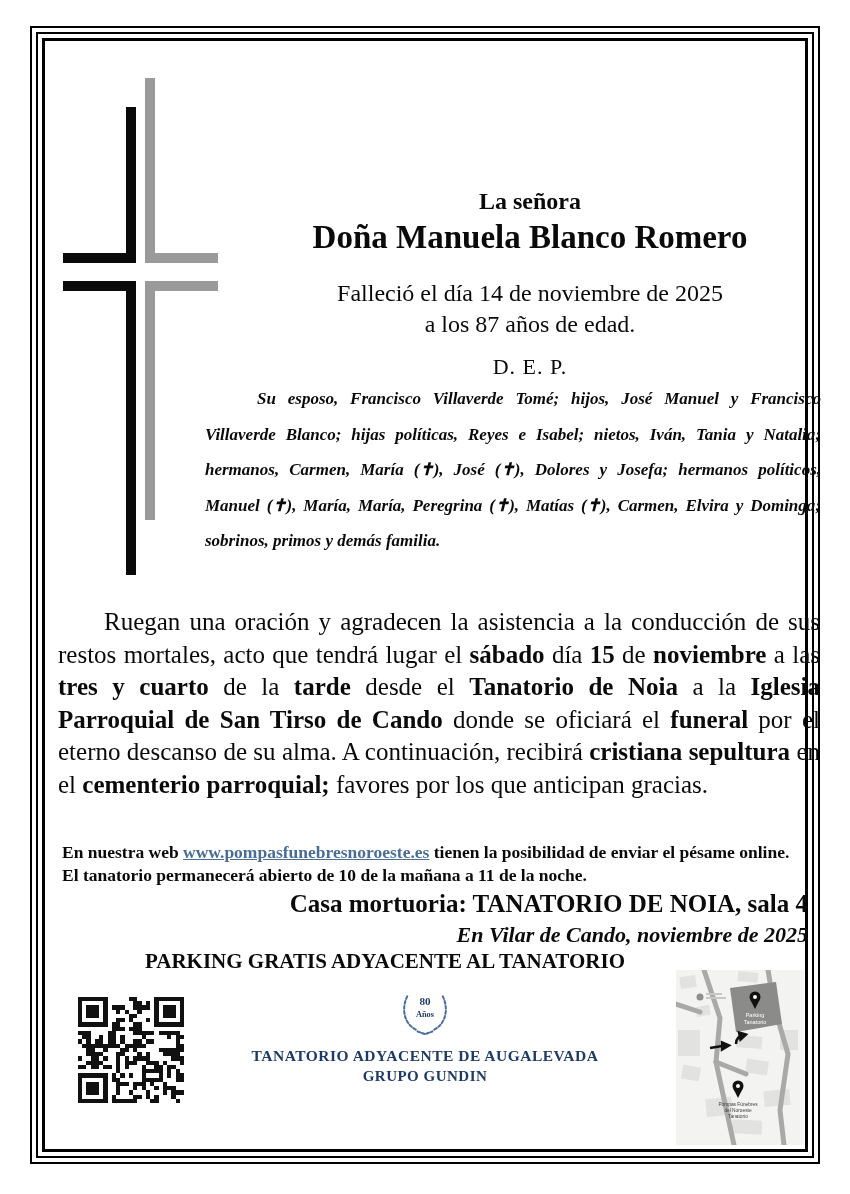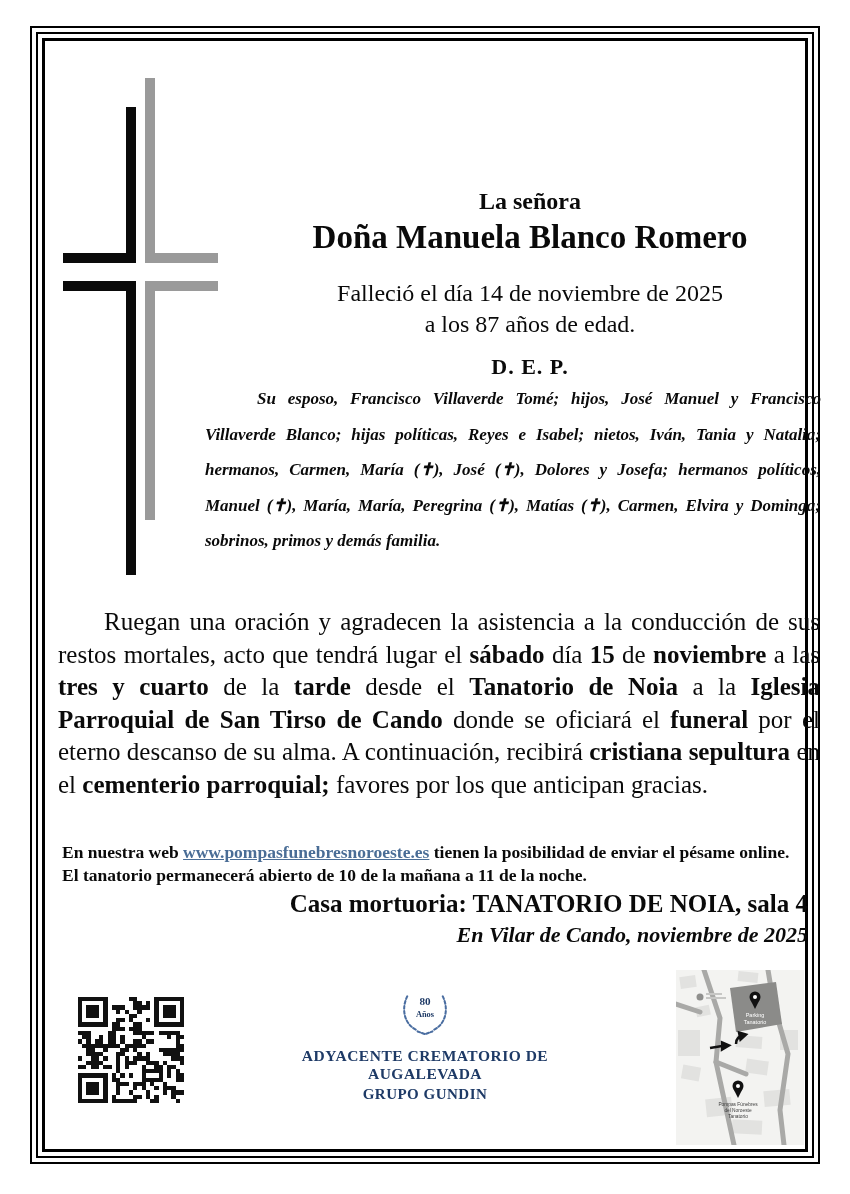--- a/index.html
+++ b/index.html
@@ -11,21 +11,21 @@
   .frame-inner{position:absolute;left:4px;top:4px;right:4px;bottom:4px;border:3px solid #000;}
   
   .rect{position:absolute;}
   .black{background:#0a0a0a;}
   .gray{background:var(--cross_gray,#9a9a9a);}
   
   .header{position:absolute;left:240px;top:188px;width:580px;text-align:center;}
   .pretitle{font-size:24px;font-weight:bold;}
   .name{font-size:33px;font-weight:bold;margin-top:4px;white-space:nowrap;}
   .death{font-size:24px;line-height:31px;margin-top:22px;}
-  .dep{font-size:22px;font-weight:bold;letter-spacing:1px;margin-top:14px;}
+  .dep{font-size:22px;font-weight:normal;letter-spacing:1px;margin-top:14px;}
   
   .family{position:absolute;left:205px;top:381px;width:616px;font-size:17px;font-weight:bold;
           font-style:italic;text-align:justify;line-height:35.5px;text-indent:52px;}
   
   .announce{position:absolute;left:58px;top:606px;width:762px;font-size:25px;text-align:justify;
             line-height:32.5px;text-indent:46px;}
   .announce .b,.smallprint .b{font-weight:bold;}
   
   .smallprint{position:absolute;left:62px;top:841px;width:758px;font-size:17.5px;font-weight:bold;line-height:22.5px;}
   .smallprint a{color:var(--link,#4a6d96);text-decoration:underline;cursor:pointer;}
@@ -78,20 +78,21 @@
 
   <div class="announce"><span>Ruegan una oración y agradecen la asistencia a la conducción de sus restos mortales, acto que tendrá lugar el </span><span class="b">sábado</span><span> día </span><span class="b">15</span><span> de </span><span class="b">noviembre</span><span> a las </span><span class="b">tres y cuarto</span><span> de la </span><span class="b">tarde</span><span> desde el </span><span class="b">Tanatorio de Noia</span><span> a la </span><span class="b">Iglesia Parroquial de San Tirso de Cando</span><span> donde se oficiará el </span><span class="b">funeral</span><span> por el eterno descanso de su alma. A continuación, recibirá </span><span class="b">cristiana sepultura</span><span> en el </span><span class="b">cementerio parroquial;</span><span> favores por los que anticipan gracias.</span></div>
 
   <div class="smallprint">
     <div><span>En nuestra web </span><a href="#">www.pompasfunebresnoroeste.es</a><span> tienen la posibilidad de enviar el pésame online.</span></div>
     <div>El tanatorio permanecerá abierto de 10 de la mañana a 11 de la noche.</div>
   </div>
 
   <div class="casa">Casa mortuoria: TANATORIO DE NOIA, sala 4</div>
   <div class="place">En Vilar de Cando, noviembre de 2025</div>
+  <div class="parking">PARKING GRATIS ADYACENTE AL TANATORIO</div>
 
   <div class="qr">
     <svg id="qr-svg" width="106" height="106" viewBox="0 0 25 25" shape-rendering="crispEdges">
         <rect x="12" y="0" width="1" height="1" fill="#111"></rect>
         <rect x="13" y="0" width="1" height="1" fill="#111"></rect>
         <rect x="13" y="1" width="1" height="1" fill="#111"></rect>
         <rect x="14" y="1" width="1" height="1" fill="#111"></rect>
         <rect x="16" y="1" width="1" height="1" fill="#111"></rect>
         <rect x="8" y="2" width="1" height="1" fill="#111"></rect>
         <rect x="9" y="2" width="1" height="1" fill="#111"></rect>
@@ -404,21 +405,21 @@
       <svg width="64" height="52" viewBox="0 0 64 56">
         <g stroke="var(--wreath,#4a6da0)" stroke-width="2.2" fill="none" stroke-linecap="round">
           <path d="M22,48 C10,42 6,26 13,12" stroke-dasharray="3,2.4"></path>
           <path d="M42,48 C54,42 58,26 51,12" stroke-dasharray="3,2.4"></path>
           <path d="M24,50 L32,53 L40,50" stroke-dasharray="3,2"></path>
         </g>
         <text x="32" y="22" text-anchor="middle" font-size="12" font-weight="bold" font-family="Liberation Serif, serif" fill="var(--navy,#1e3a66)">80</text>
         <text x="32" y="34" text-anchor="middle" font-size="9" font-weight="bold" font-family="Liberation Serif, serif" fill="var(--navy,#1e3a66)">Años</text>
       </svg>
     </div>
-    <div class="co-line2">ADYACENTE CREMATORIO DE AUGALEVADA</div>
+    <div class="co-line2">TANATORIO ADYACENTE DE AUGALEVADA</div>
     <div class="co-line3">GRUPO GUNDIN</div>
   </div>
 
   <div class="map">
     <svg width="128" height="175" viewBox="0 0 128 175">
       <rect x="0" y="0" width="128" height="175" fill="#f3f3f1"></rect>
 
       <g fill="#e2e2e0">
         <rect x="4" y="6" width="16" height="12" transform="rotate(-8 12 12)"></rect>
         <rect x="62" y="2" width="20" height="10" transform="rotate(6 72 7)"></rect>

